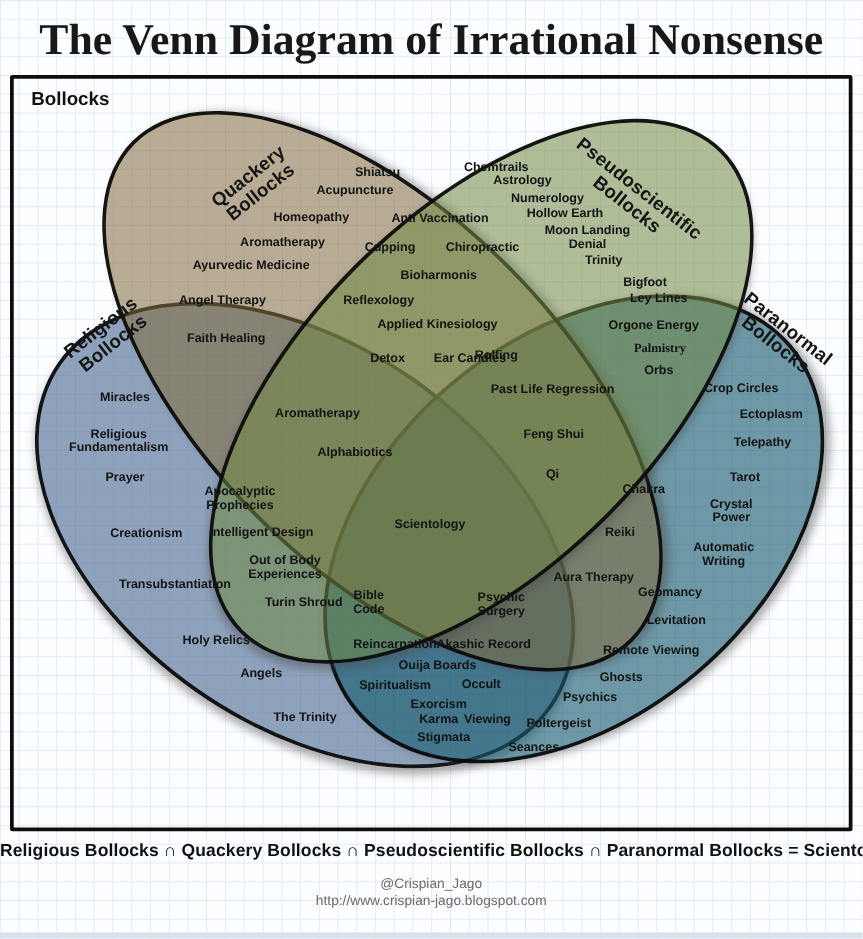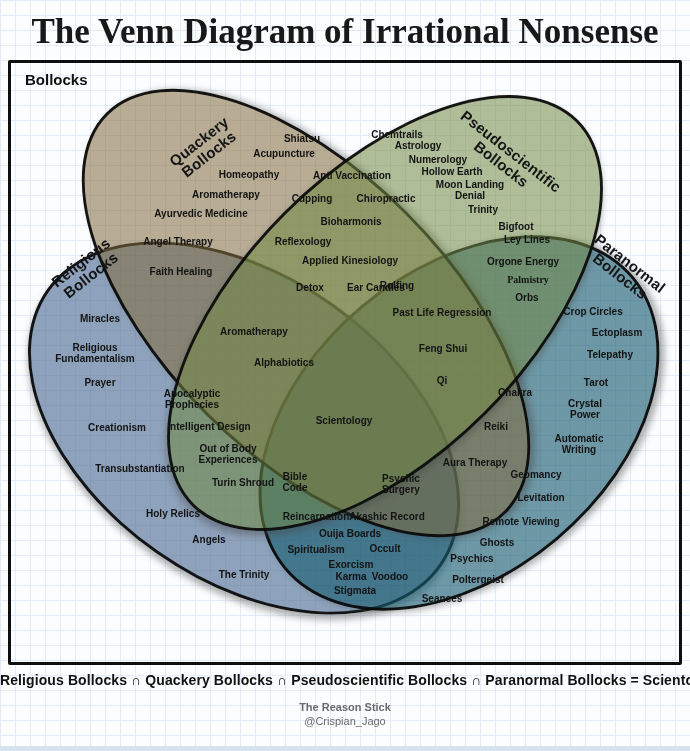--- a/index.html
+++ b/index.html
@@ -123,22 +123,22 @@
     <div class="item" style="left: 596px; top: 382px; transform: translate(-50%, -50%);">Tarot</div>
     <div class="item" style="left: 585px; top: 409px; transform: translate(-50%, -50%);">Crystal
 Power</div>
     <div class="item" style="left: 579px; top: 444px; transform: translate(-50%, -50%);">Automatic
 Writing</div>
     <div class="item" style="left: 536px; top: 474px; transform: translate(-50%, -50%);">Geomancy</div>
     <div class="item" style="left: 541px; top: 497px; transform: translate(-50%, -50%);">Levitation</div>
     <div class="item" style="left: 521px; top: 521px; transform: translate(-50%, -50%);">Remote Viewing</div>
     <div class="item" style="left: 497px; top: 542px; transform: translate(-50%, -50%);">Ghosts</div>
     <div class="item" style="left: 472px; top: 558px; transform: translate(-50%, -50%);">Psychics</div>
-    <div class="item" style="left: 478px; top: 579px; transform: translate(-50%, -50%);">Poltergeist</div>
-    <div class="item" style="left: 442px; top: 598px; transform: translate(-50%, -50%);">Seances</div>
+    <div class="item" style="left: 447px; top: 579px; transform: translate(-50%, -50%);">Poltergeist</div>
+    <div class="item" style="left: 427px; top: 598px; transform: translate(-50%, -50%);">Seances</div>
     <div class="item" style="left: 192px; top: 399px; transform: translate(-50%, -50%);">Apocalyptic
 Prophecies</div>
     <div class="item" style="left: 209px; top: 426px; transform: translate(-50%, -50%);">Intelligent Design</div>
     <div class="item" style="left: 228px; top: 454px; transform: translate(-50%, -50%);">Out of Body
 Experiences</div>
     <div class="item" style="left: 243px; top: 482px; transform: translate(-50%, -50%);">Turin Shroud</div>
     <div class="item" style="left: 254px; top: 331px; transform: translate(-50%, -50%);">Aromatherapy</div>
     <div class="item" style="left: 284px; top: 362px; transform: translate(-50%, -50%);">Alphabiotics</div>
     <div class="item" style="left: 442px; top: 312px; transform: translate(-50%, -50%);">Past Life Regression</div>
     <div class="item" style="left: 443px; top: 348px; transform: translate(-50%, -50%);">Feng Shui</div>
@@ -151,24 +151,24 @@
     <div class="item" style="left: 515px; top: 392px; transform: translate(-50%, -50%);">Chakra</div>
     <div class="item" style="left: 496px; top: 426px; transform: translate(-50%, -50%);">Reiki</div>
     <div class="item" style="left: 475px; top: 462px; transform: translate(-50%, -50%);">Aura Therapy</div>
     <div class="item" style="left: 316px; top: 516px; transform: translate(-50%, -50%);">Reincarnation</div>
     <div class="item" style="left: 387px; top: 516px; transform: translate(-50%, -50%);">Akashic Record</div>
     <div class="item" style="left: 350px; top: 533px; transform: translate(-50%, -50%);">Ouija Boards</div>
     <div class="item" style="left: 316px; top: 549px; transform: translate(-50%, -50%);">Spiritualism</div>
     <div class="item" style="left: 385px; top: 548px; transform: translate(-50%, -50%);">Occult</div>
     <div class="item" style="left: 351px; top: 564px; transform: translate(-50%, -50%);">Exorcism</div>
     <div class="item" style="left: 319px; top: 576px; transform: translate(-50%, -50%); margin-left: 32px;">Karma</div>
-    <div class="item" style="left: 390px; top: 576px; transform: translate(-50%, -50%);">Voodoo</div>
+    <div class="item" style="left: 390px; top: 576px; transform: translate(-50%, -50%);">Viewing</div>
     <div class="item" style="left: 355px; top: 590px; transform: translate(-50%, -50%);">Stigmata</div>
   </div>
 
 <div class="caption">Religious Bollocks ∩  Quackery Bollocks ∩  Pseudoscientific Bollocks ∩  Paranormal Bollocks = Scientology</div>
 
 <div class="credit">
-  <div class="credit-name">The Reason Stick</div>
   <div>@Crispian_Jago</div>
+  <div>http://www.crispian-jago.blogspot.com</div>
 </div>
 
 <div class="bottom-strip"></div>
 
 </body></html>

